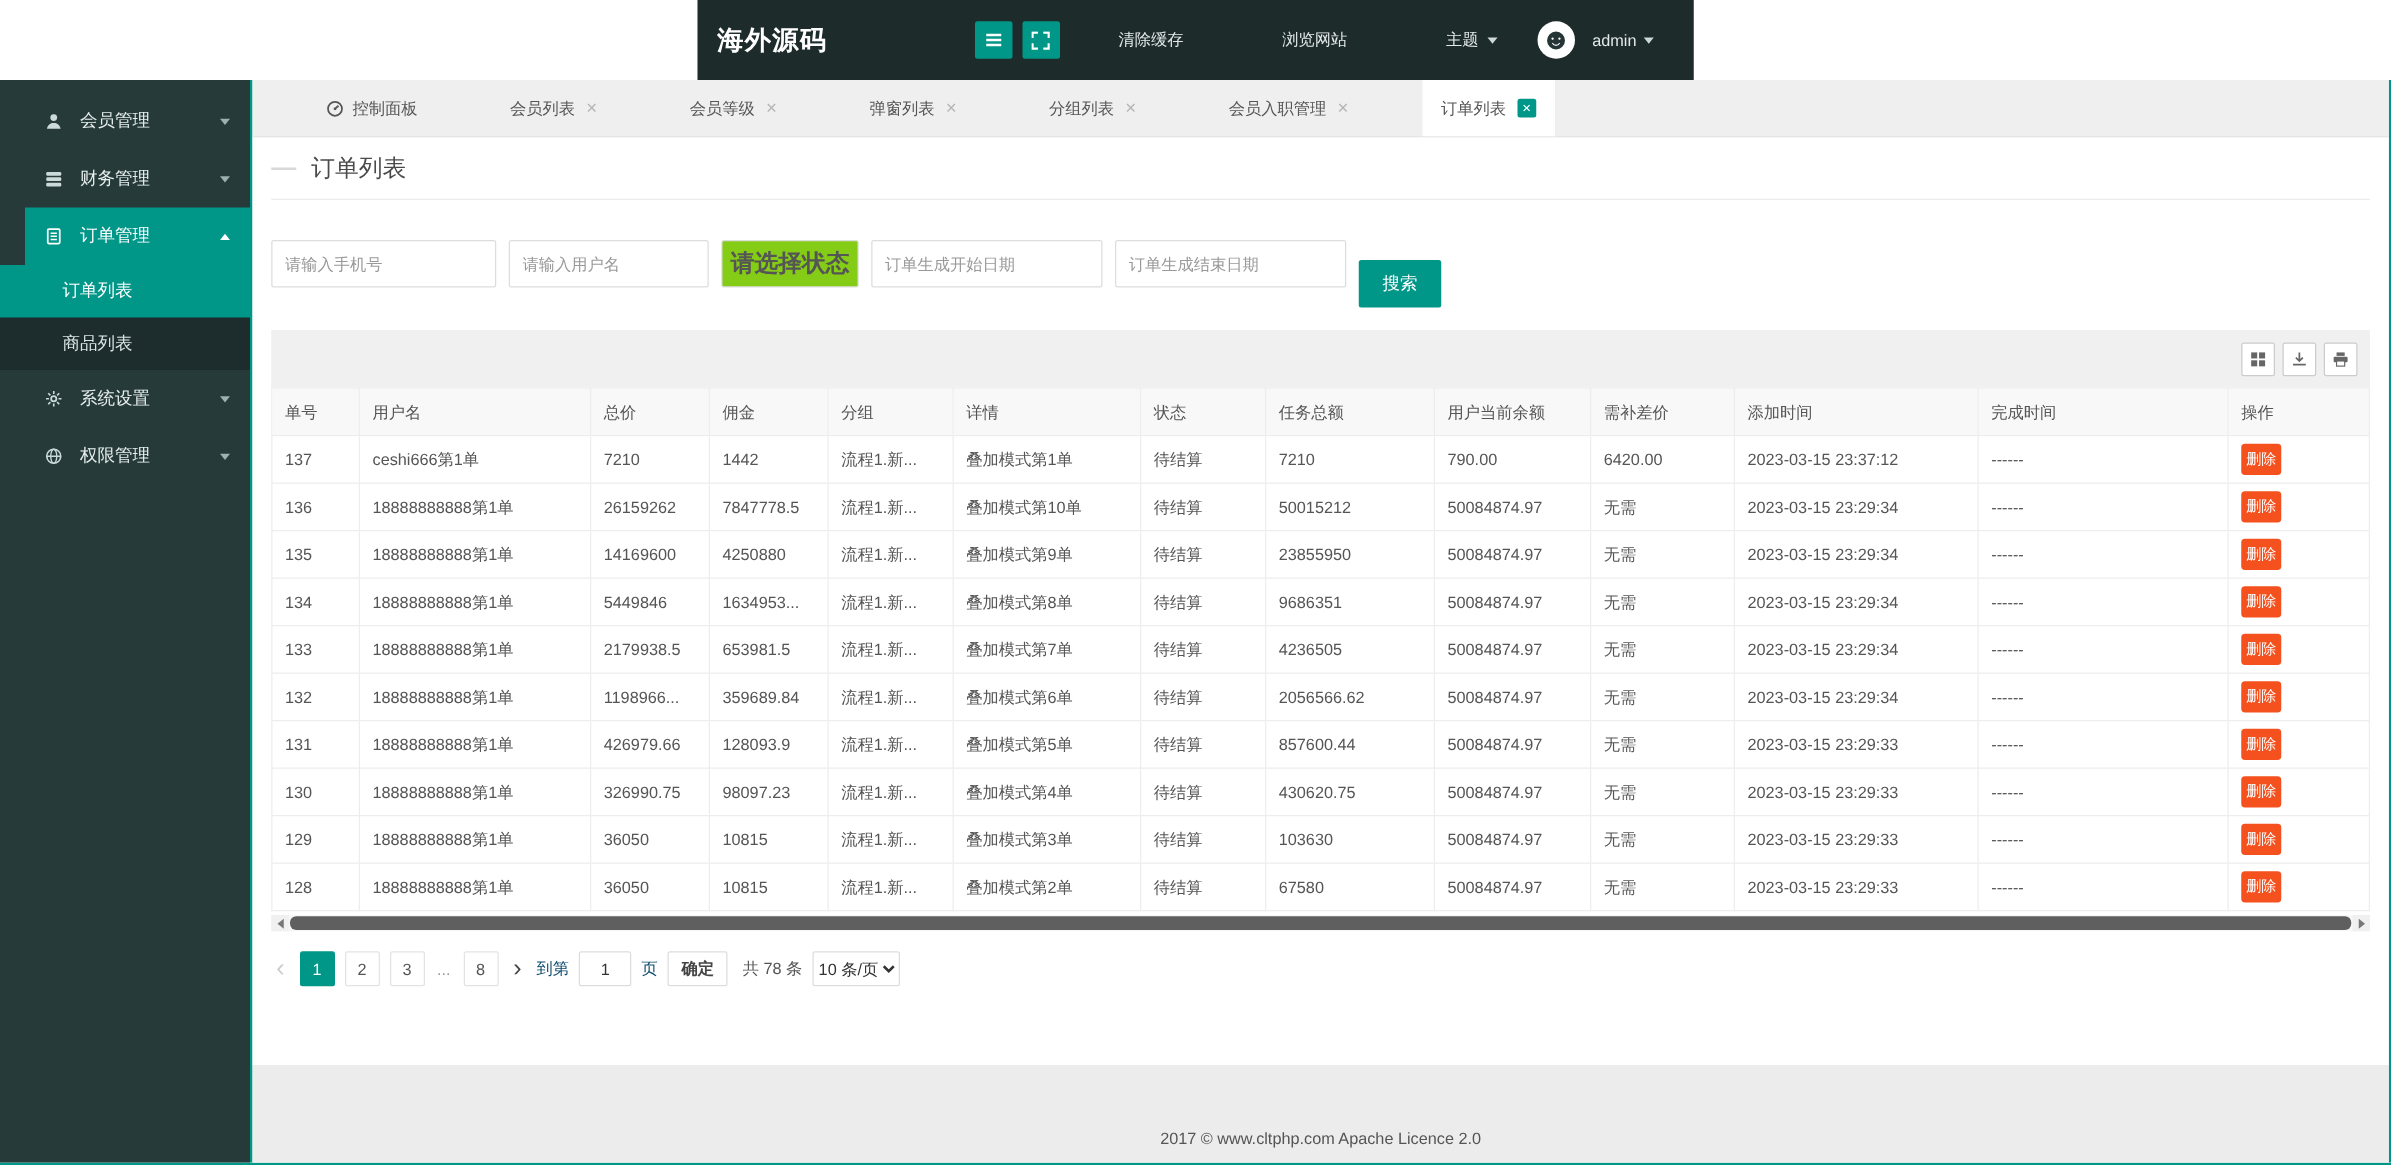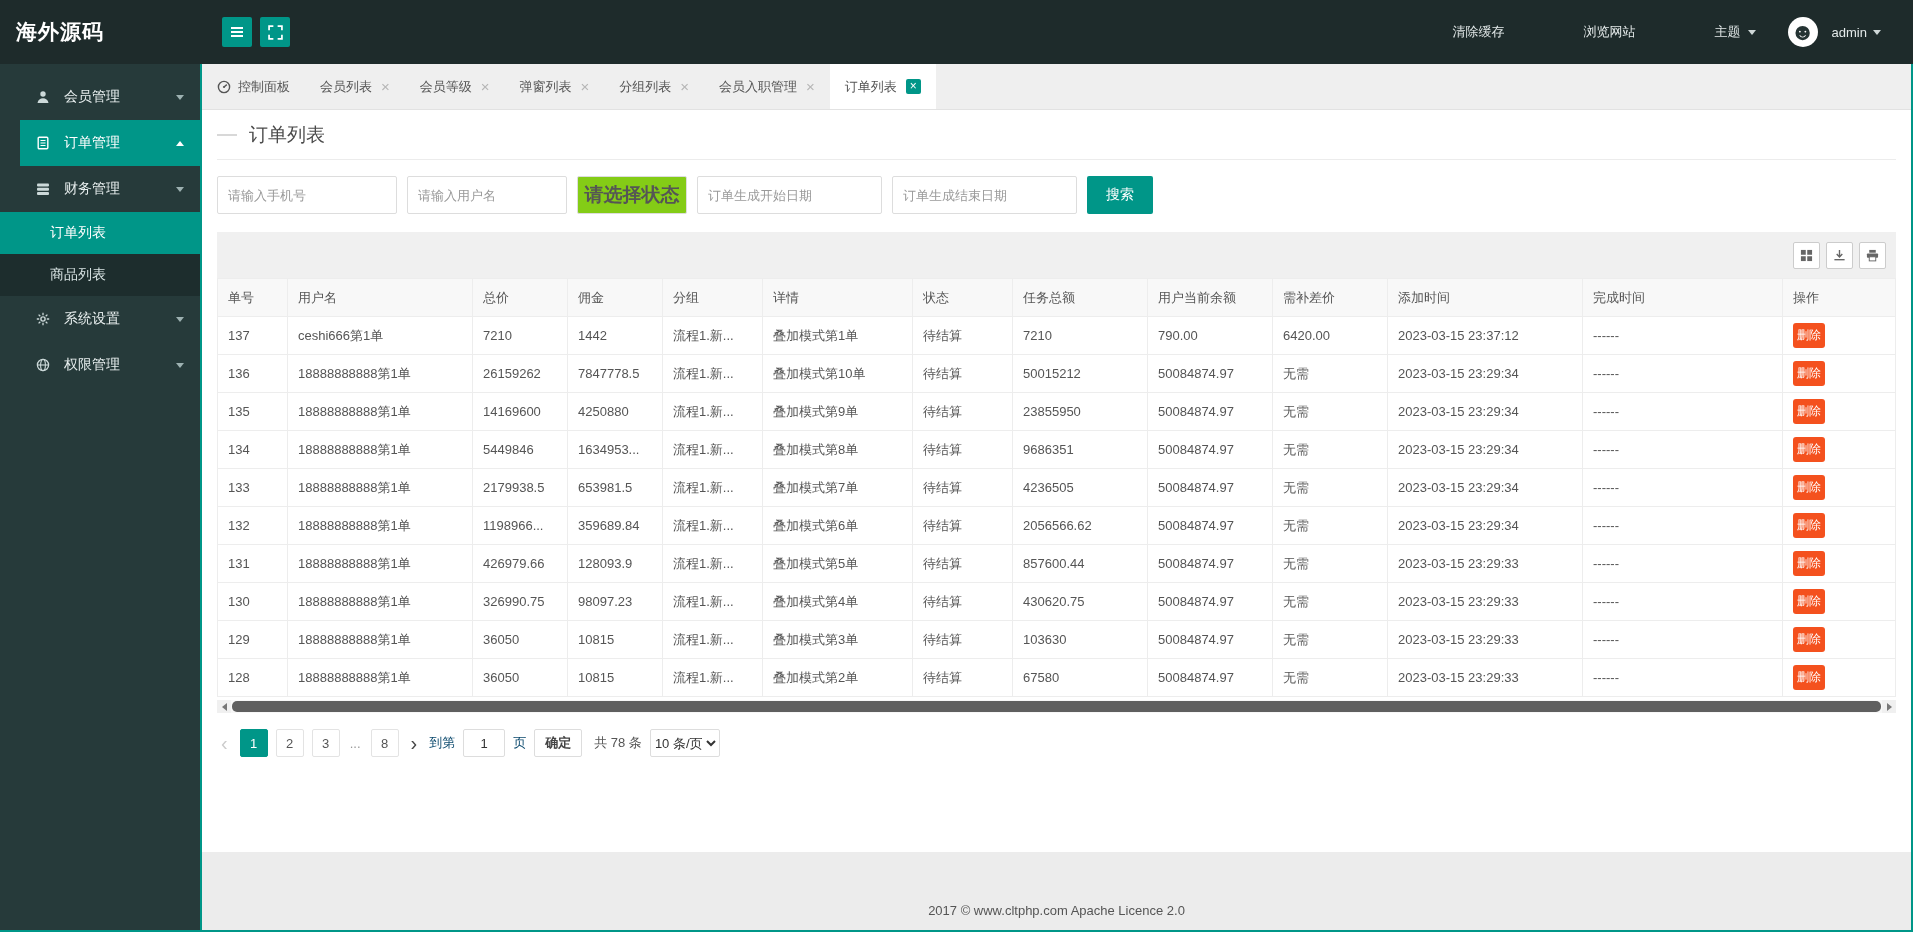--- a/index.html
+++ b/index.html
@@ -9,21 +9,21 @@
     --sidebar-bg:#263a3a;
     --submenu-bg:#1d2d2d;
   }
   *{box-sizing:border-box;}
   html,body{margin:0;padding:0;}
   body{
     width:1913px;height:932px;overflow:hidden;
     font-family:"Liberation Sans","DejaVu Sans",sans-serif;
     background:#fff;color:#555;
   }
-  .app{display:flex;flex-direction:column;height:100%;}
+  .app{display:flex;flex-direction:column;height:100%;align-items:center;}
 
   
   .topbar{height:64px;flex:0 0 64px;background:var(--header-bg);display:flex;align-items:center;}
   .logo{width:200px;flex:0 0 200px;padding-left:16px;color:#fff;font-size:21px;font-weight:bold;letter-spacing:1px;}
   .topbar-left{display:flex;gap:8px;margin-left:22px;}
   .icon-btn{width:30px;height:30px;background:var(--accent);border:none;border-radius:2px;color:#fff;
     display:flex;align-items:center;justify-content:center;cursor:pointer;padding:0;}
   .svg-wrap{display:flex;}
   .topbar-right{margin-left:auto;display:flex;align-items:center;gap:32px;padding-right:32px;color:#e3e9e9;font-size:13px;}
   .top-link{cursor:pointer;display:flex;align-items:center;gap:7px;margin-left:47px;}
@@ -44,38 +44,38 @@
   .chev-up{width:0;height:0;border-left:4px solid transparent;border-right:4px solid transparent;border-bottom:5px solid #fff;}
   .submenu{background:var(--submenu-bg);}
   .submenu-item{height:42px;display:flex;align-items:center;padding-left:50px;color:#d9e4e4;font-size:14px;cursor:pointer;}
   .submenu-item.active{background:var(--accent);color:#fff;}
 
   .main{flex:1;display:flex;flex-direction:column;min-width:0;background:#fff;
     border-left:2px solid var(--accent);border-right:2px solid var(--accent);}
 
   
   .tabbar{height:46px;flex:0 0 46px;background:#efefef;display:flex;align-items:stretch;border-bottom:1px solid #e2e2e2;}
-  .tab{display:flex;align-items:center;gap:7px;padding:0 15px;font-size:13px;color:#555;cursor:pointer;}
+  .tab{display:flex;align-items:center;gap:7px;padding:0 15px;font-size:13px;color:#555;cursor:pointer;margin-left:44px;}
   .tab.active{background:#fff;}
   .tab-icon{display:flex;color:#555;}
   .tab-close{color:#b5b5b5;font-size:15px;margin-left:2px;}
   .tab.active .tab-close{background:var(--accent);color:#fff;width:15px;height:15px;line-height:15px;border-radius:2px;text-align:center;font-size:12px;}
 
   
   .content{flex:1;padding:0 15px;min-height:0;background:#fff;}
   .title-row{height:50px;display:flex;align-items:center;gap:12px;border-bottom:1px solid #ececec;}
   .title-dash{width:20px;height:2px;background:#d8d8d8;}
   .page-title{font-size:19px;font-weight:400;color:#4a4a4a;margin:0;}
 
   .filters{display:flex;align-items:center;gap:10px;margin:16px 0 18px;}
   .filters input{height:38px;border:1px solid #ddd;border-radius:2px;padding:0 10px;font-size:13px;color:#333;outline:none;font-family:inherit;background:#fff;}
   .filters input::placeholder{color:#999;}
   .in-phone{width:180px;} .in-user{width:160px;} .in-start{width:185px;} .in-end{width:185px;}
   .status-btn{height:38px;width:110px;background:#84cc16;border:1px solid #ddd;border-radius:2px;font-size:19px;color:#555;font-weight:bold;cursor:pointer;font-family:inherit;}
-  .search-btn{height:38px;width:66px;background:var(--accent);color:#fff;border:none;border-radius:2px;font-size:14px;cursor:pointer;font-family:inherit;}
+  .search-btn{height:38px;width:66px;background:var(--accent);color:#fff;border:none;border-radius:2px;font-size:14px;cursor:pointer;font-family:inherit;margin-top:32px;}
 
   .table-toolbar{height:46px;background:#f0f0f0;display:flex;align-items:center;justify-content:flex-end;gap:6px;padding:0 10px;}
   .tool-btn{width:27px;height:27px;background:#fff;border:1px solid #ccc;border-radius:2px;color:#666;
     display:flex;align-items:center;justify-content:center;cursor:pointer;padding:0;}
 
   table{width:100%;border-collapse:collapse;table-layout:fixed;font-size:13px;color:#555;}
   th,td{border:1px solid #ededed;height:38px;padding:0 10px;text-align:left;white-space:nowrap;overflow:hidden;font-weight:normal;}
   th{background:#f8f8f8;color:#555;}
   td{background:#fff;}
   col.c1{width:70px;} col.c2{width:185px;} col.c3{width:95px;} col.c4{width:95px;} col.c5{width:100px;}
@@ -149,40 +149,40 @@
         <div class="menu-item">
           <span class="micon">
             <svg width="14" height="14" viewBox="0 0 14 14">
               <circle cx="7" cy="4" r="2.7" fill="currentColor"></circle>
               <path d="M1.5 13c.6-3.2 2.8-4.7 5.5-4.7s4.9 1.5 5.5 4.7z" fill="currentColor"></path>
             </svg>
           </span>
           <span>会员管理</span>
           <span class="chev chev-down"></span>
         </div>
-        <div class="menu-item active">
-          <span class="micon">
-            <svg width="14" height="14" viewBox="0 0 14 14">
-              <rect x="2.2" y="1.2" width="9.6" height="11.6" rx="1" fill="none" stroke="currentColor" stroke-width="1.4"></rect>
-              <path d="M4.5 4.5h5M4.5 7h5M4.5 9.5h5" stroke="currentColor" stroke-width="1.2" fill="none"></path>
-            </svg>
-          </span>
-          <span>订单管理</span>
-          <span class="chev chev-up"></span>
-        </div>
         <div class="menu-item">
           <span class="micon">
             <svg width="14" height="14" viewBox="0 0 14 14">
               <rect x="1" y="1.5" width="12" height="3" rx="1" fill="currentColor"></rect>
               <rect x="1" y="5.8" width="12" height="3" rx="1" fill="currentColor"></rect>
               <rect x="1" y="10.1" width="12" height="3" rx="1" fill="currentColor"></rect>
             </svg>
           </span>
           <span>财务管理</span>
           <span class="chev chev-down"></span>
+        </div>
+        <div class="menu-item active">
+          <span class="micon">
+            <svg width="14" height="14" viewBox="0 0 14 14">
+              <rect x="2.2" y="1.2" width="9.6" height="11.6" rx="1" fill="none" stroke="currentColor" stroke-width="1.4"></rect>
+              <path d="M4.5 4.5h5M4.5 7h5M4.5 9.5h5" stroke="currentColor" stroke-width="1.2" fill="none"></path>
+            </svg>
+          </span>
+          <span>订单管理</span>
+          <span class="chev chev-up"></span>
         </div>
         <div class="submenu">
           <div class="submenu-item active">订单列表</div>
           <div class="submenu-item">商品列表</div>
         </div>
         <div class="menu-item">
           <span class="micon">
             <svg width="14" height="14" viewBox="0 0 14 14">
               <circle cx="7" cy="7" r="2.1" fill="none" stroke="currentColor" stroke-width="1.4"></circle>
               <path d="M7 .8v2.4M7 10.8v2.4M.8 7h2.4M10.8 7h2.4M2.6 2.6l1.7 1.7M9.7 9.7l1.7 1.7M11.4 2.6L9.7 4.3M4.3 9.7l-1.7 1.7" stroke="currentColor" stroke-width="1.3" fill="none"></path>

